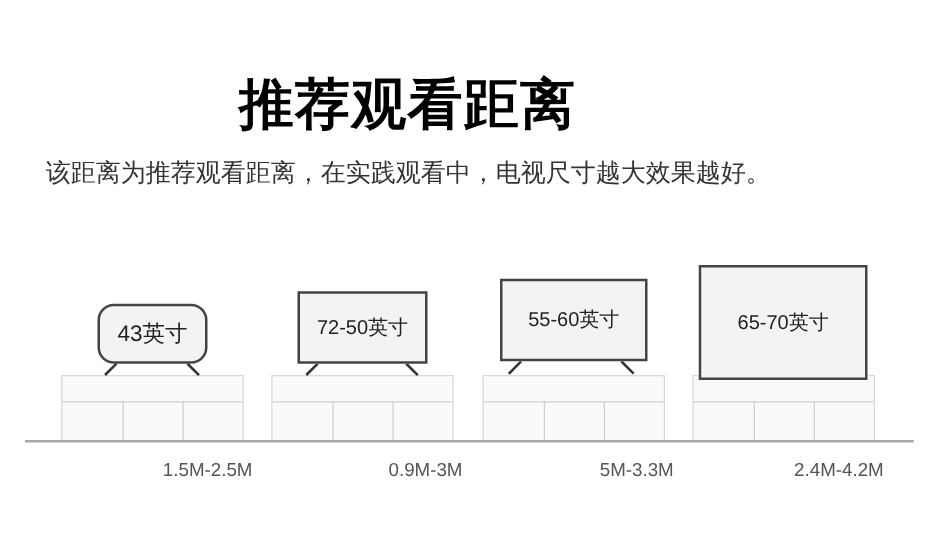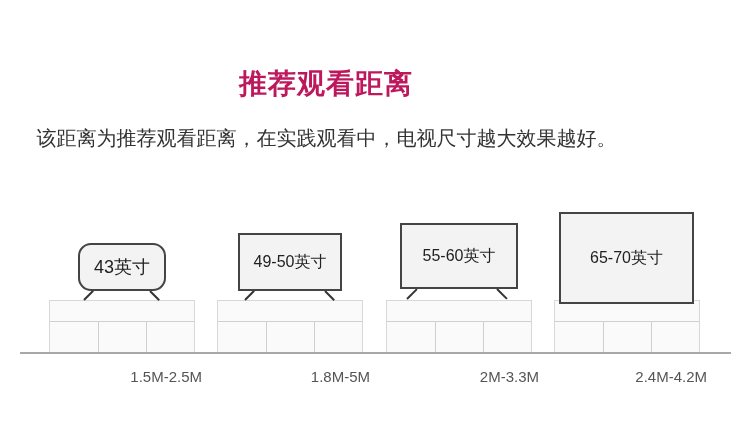--- a/index.html
+++ b/index.html
@@ -1,19 +1,19 @@
 <!DOCTYPE html>
 <html><head>
 <meta charset="utf-8">
 <style>
   html, body { margin: 0; padding: 0; background: #ffffff; }
   body { width: 750px; height: 427px; position: relative; overflow: hidden;
          font-family: "DejaVu Sans", "Liberation Sans", sans-serif; }
   .title { position: absolute; left: 0; top: 56px; width: 652px; text-align: center;
-           font-size: 28px; font-weight: bold; color: #be185d; letter-spacing: 1px; line-height: 56px; }
+           font-size: 44px; font-weight: bold; color: #000000; letter-spacing: 1px; line-height: 56px; }
   .subtitle { position: absolute; left: 0; top: 124px; width: 653px; text-align: center;
               font-size: 20px; color: #333333; line-height: 28px; }
   .floor { position: absolute; left: 20px; top: 352px; width: 711px; height: 2px; background: #a8a8a8; }
   .tv { position: absolute; box-sizing: border-box; border: 2px solid #444444; background: #f3f3f3;
         display: flex; align-items: center; justify-content: center;
         font-family: "Liberation Sans", "DejaVu Sans", sans-serif; color: #222222; }
   .leg { position: absolute; height: 2px; background: #333333; transform-origin: 0 50%; }
   .cabinet { position: absolute; box-sizing: border-box; border: 1px solid #d8d8d8; background: #fafafa; }
   .cab-top { position: absolute; left: 0; top: 0; right: 0; height: 20px; border-bottom: 1px solid #cfcfcf; }
   .cab-div { position: absolute; top: 20px; bottom: 0; width: 1px; background: #cfcfcf; }
@@ -42,37 +42,37 @@
 
 <div>
   <div class="cabinet" style="left:217px; top:300px; width:146px; height:53px;">
     <div class="cab-top"></div>
     <div class="cab-div" style="left:48px;"></div>
     <div class="cab-div" style="left:96px;"></div>
   </div>
   <div class="leg" style="left:245px; top:299px; width:13px; transform: rotate(-45deg);"></div>
   <div class="leg" style="left:325px; top:290px; width:13px; transform: rotate(45deg);"></div>
   <div class="tv" style="left:238px; top:233px; width:104px; height:58px; font-size:16px;">
-    <span>49-50英寸</span>
+    <span>72-50英寸</span>
   </div>
-  <div class="dist" style="left:210px;">1.8M-5M</div>
+  <div class="dist" style="left:210px;">0.9M-3M</div>
 </div>
 
 <div>
   <div class="cabinet" style="left:386px; top:300px; width:146px; height:53px;">
     <div class="cab-top"></div>
     <div class="cab-div" style="left:48px;"></div>
     <div class="cab-div" style="left:96px;"></div>
   </div>
   <div class="leg" style="left:407px; top:298px; width:14px; transform: rotate(-45deg);"></div>
   <div class="leg" style="left:497px; top:288px; width:14px; transform: rotate(45deg);"></div>
   <div class="tv" style="left:400px; top:223px; width:118px; height:66px; font-size:16px;text-align:right;">
     <span>55-60英寸</span>
   </div>
-  <div class="dist" style="left:379px;">2M-3.3M</div>
+  <div class="dist" style="left:379px;">5M-3.3M</div>
 </div>
 
 <div>
   <div class="cabinet" style="left:554px; top:300px; width:146px; height:53px;">
     <div class="cab-top"></div>
     <div class="cab-div" style="left:48px;"></div>
     <div class="cab-div" style="left:96px;"></div>
   </div>
   <div class="leg" style="left:567px; top:298px; width:16px; transform: rotate(-45deg);"></div>
   <div class="leg" style="left:671px; top:286px; width:16px; transform: rotate(45deg);"></div>

